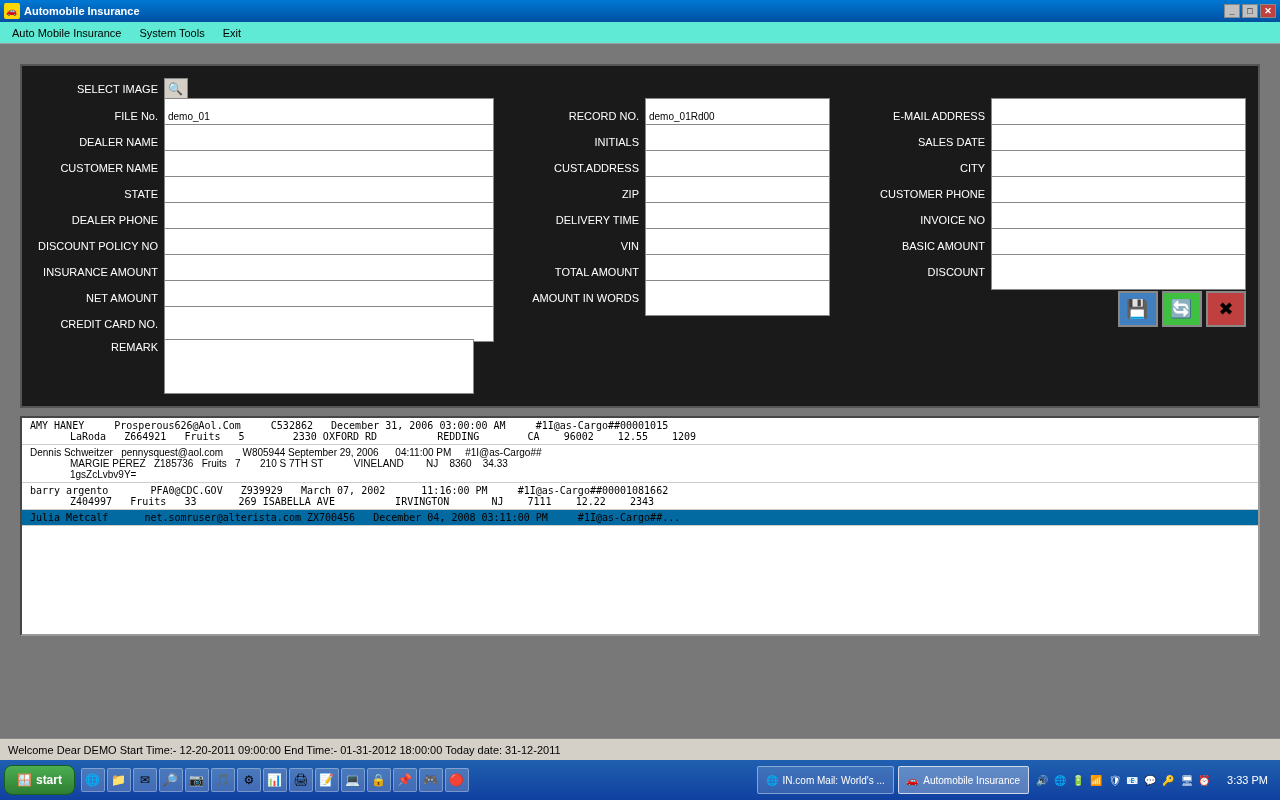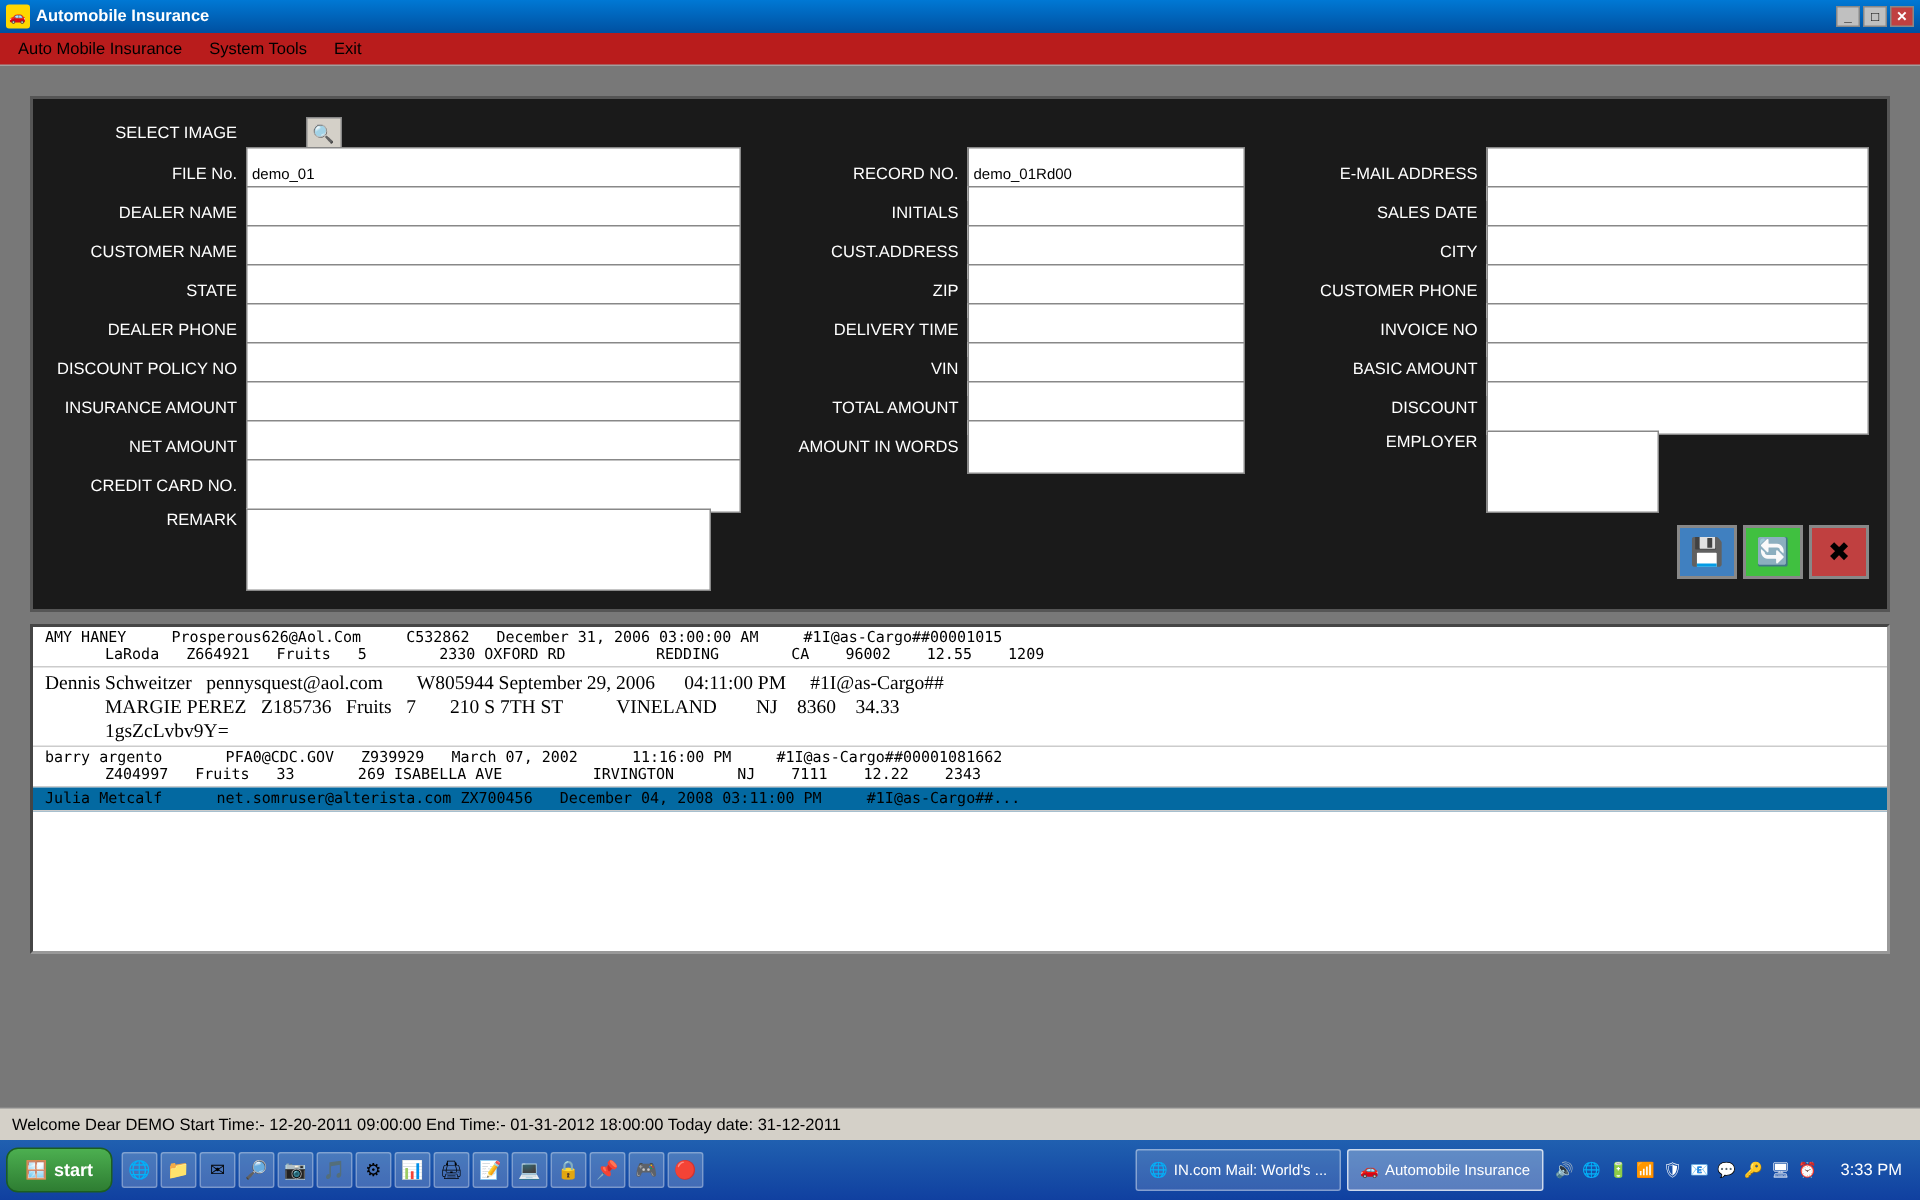--- a/index.html
+++ b/index.html
@@ -53,21 +53,21 @@
       display: flex;
       align-items: center;
       justify-content: center;
       cursor: pointer;
       color: black;
     }
     .title-btn.close { background: #c04040; color: white; }
 
     
     .menu-bar {
-      background: #b91c1c;
+      background: #5eead4;
       height: 22px;
       display: flex;
       align-items: center;
       padding: 0 4px;
       gap: 2px;
       border-bottom: 1px solid #a0a0a0;
     }
     .menu-item {
       padding: 2px 8px;
       font-size: 11px;
@@ -351,21 +351,21 @@
   <span class="menu-item">Auto Mobile Insurance</span>
   <span class="menu-item">System Tools</span>
   <span class="menu-item">Exit</span>
 </div>
 
 <div class="main-content">
 
   <div class="form-panel">
 
     <div style="display:flex; align-items:center; margin-bottom:5px;">
-      <div style="flex:0 0 460px; display:flex; align-items:center;gap:40px;">
+      <div style="flex:0 0 460px; display:flex; align-items:center;">
         <span class="field-label" style="min-width:130px;">SELECT IMAGE</span>
         <button class="select-image-btn">🔍</button>
       </div>
       <div style="flex:1;"></div>
     </div>
 
     <div style="display:flex; gap:16px;">
 
       <div style="flex:0 0 460px;">
 
@@ -493,45 +493,41 @@
         <div class="field-row">
           <span class="field-label" style="min-width:130px;">BASIC AMOUNT</span>
           <input class="field-input" type="text" value="" style="">
         </div>
 
         <div class="field-row">
           <span class="field-label" style="min-width:130px;">DISCOUNT</span>
           <input class="field-input" type="text" value="" style="">
         </div>
 
-        <div class="employer-section">
-          <span class="employer-label">EMPLOYER</span>
-          <div class="employer-box"></div>
-        </div>
 
         <div class="action-buttons">
           <button class="action-btn btn-save" title="Save">💾</button>
           <button class="action-btn btn-refresh" title="Refresh">🔄</button>
           <button class="action-btn btn-close" title="Close">✖</button>
         </div>
       </div>
 
     </div>
   </div>
 
   <div class="grid-wrapper">
     <div class="grid-scroll">
       <div class="grid-content">
 
         <div style="padding:2px 8px; border-bottom:1px solid #ccc; font-size:10px; font-family:monospace;">
           <div>AMY HANEY &nbsp;&nbsp;&nbsp; Prosperous626@Aol.Com &nbsp;&nbsp;&nbsp; C532862 &nbsp; December 31, 2006 03:00:00 AM &nbsp;&nbsp;&nbsp; #1I@as-Cargo##00001015</div>
           <div style="padding-left:40px;">LaRoda &nbsp; Z664921 &nbsp; Fruits &nbsp; 5 &nbsp;&nbsp;&nbsp;&nbsp;&nbsp;&nbsp; 2330 OXFORD RD &nbsp;&nbsp;&nbsp;&nbsp;&nbsp;&nbsp;&nbsp;&nbsp; REDDING &nbsp;&nbsp;&nbsp;&nbsp;&nbsp;&nbsp; CA &nbsp;&nbsp; 96002 &nbsp;&nbsp; 12.55 &nbsp;&nbsp; 1209</div>
         </div>
 
-        <div style="padding:2px 8px; border-bottom:1px solid #ccc; font-size:13px; font-family:Liberation Serif, serif;">
+        <div style="padding:2px 8px; border-bottom:1px solid #ccc; font-size:10px; font-family:Liberation Sans, sans-serif;">
           <div>Dennis Schweitzer &nbsp; pennysquest@aol.com &nbsp;&nbsp;&nbsp;&nbsp;&nbsp; W805944 September 29, 2006 &nbsp;&nbsp;&nbsp;&nbsp; 04:11:00 PM &nbsp;&nbsp;&nbsp; #1I@as-Cargo##</div>
           <div style="padding-left:40px;">MARGIE PEREZ &nbsp; Z185736 &nbsp; Fruits &nbsp; 7 &nbsp;&nbsp;&nbsp;&nbsp;&nbsp; 210 S 7TH ST &nbsp;&nbsp;&nbsp;&nbsp;&nbsp;&nbsp;&nbsp;&nbsp;&nbsp; VINELAND &nbsp;&nbsp;&nbsp;&nbsp;&nbsp;&nbsp; NJ &nbsp;&nbsp; 8360 &nbsp;&nbsp; 34.33</div>
           <div style="padding-left:40px;">1gsZcLvbv9Y=</div>
         </div>
 
         <div style="padding:2px 8px; border-bottom:1px solid #ccc; font-size:10px; font-family:monospace;">
           <div>barry argento &nbsp;&nbsp;&nbsp;&nbsp;&nbsp; PFA0@CDC.GOV &nbsp; Z939929 &nbsp; March 07, 2002 &nbsp;&nbsp;&nbsp;&nbsp; 11:16:00 PM &nbsp;&nbsp;&nbsp; #1I@as-Cargo##00001081662</div>
           <div style="padding-left:40px;">Z404997 &nbsp; Fruits &nbsp; 33 &nbsp;&nbsp;&nbsp;&nbsp;&nbsp; 269 ISABELLA AVE &nbsp;&nbsp;&nbsp;&nbsp;&nbsp;&nbsp;&nbsp;&nbsp; IRVINGTON &nbsp;&nbsp;&nbsp;&nbsp;&nbsp; NJ &nbsp;&nbsp; 7111 &nbsp;&nbsp; 12.22 &nbsp;&nbsp; 2343</div>
         </div>
 

